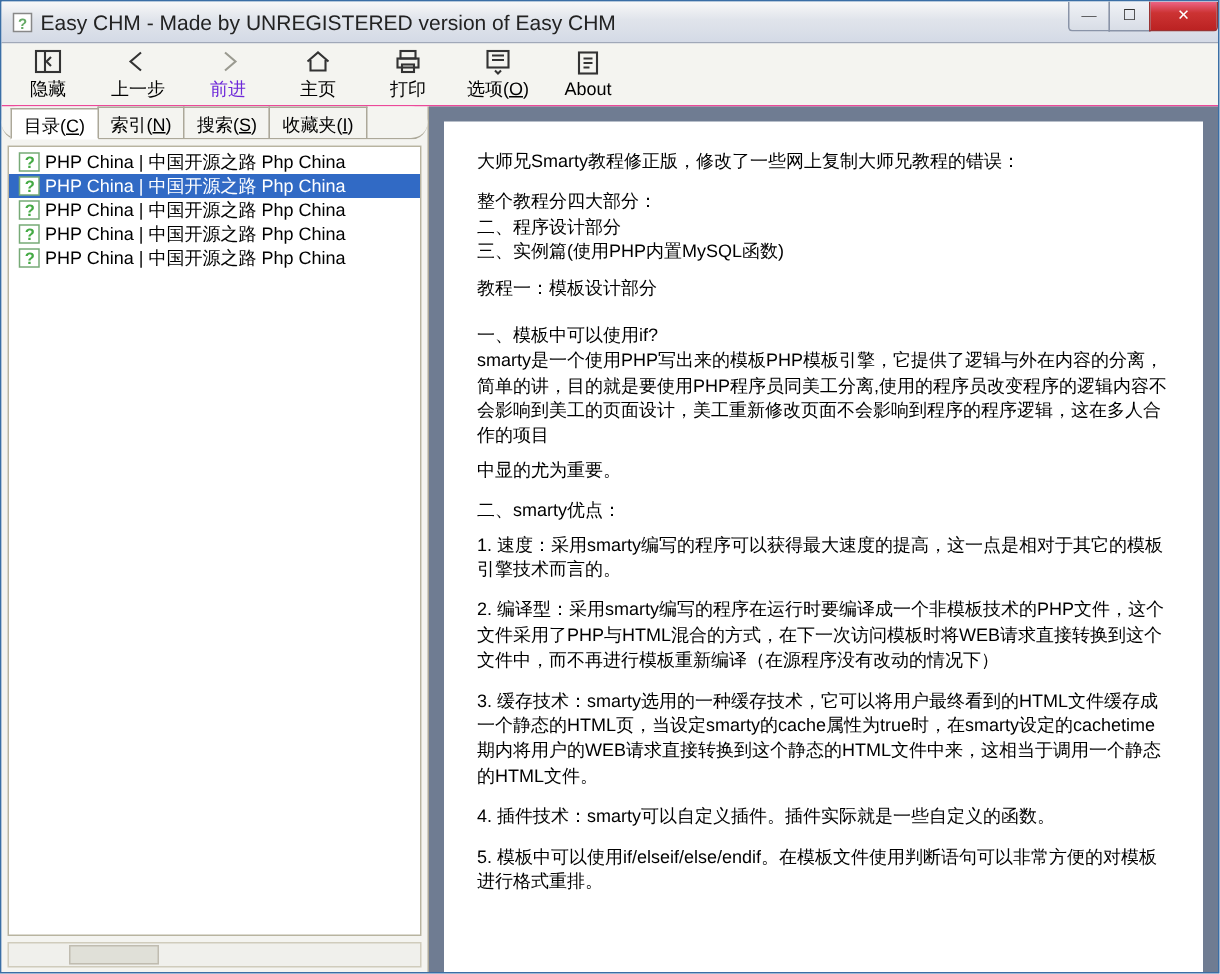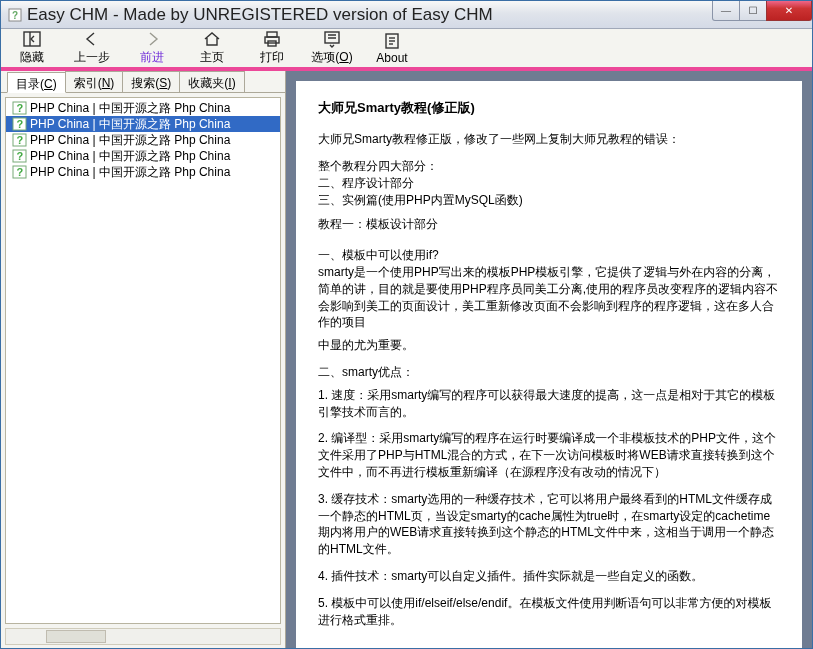--- a/index.html
+++ b/index.html
@@ -1,32 +1,32 @@
 <!DOCTYPE html>
 <html><head>
 <meta charset="utf-8">
 <style>
 * { margin:0; padding:0; box-sizing:border-box; }
 body { font-family:"SimSun","宋体",Tahoma,sans-serif; font-size:12px; background:#fff; width:813px; height:649px; overflow:hidden; border:1px solid #3a6ea5; }
 .titlebar { height:28px; background:linear-gradient(to bottom,#f8f8f8,#e0e4eb 45%,#d4dae6); display:flex; align-items:center; padding:0 0 0 6px; border-bottom:1px solid #a0a8b8; }
 .titlebar .icon { width:16px; height:16px; margin-right:4px; }
-.titlebar .title { flex:1; color:#222; font-family:Tahoma,sans-serif; font-size:17px; }
+.titlebar .title { flex:1; color:#222; font-family:Tahoma,sans-serif; font-size:14px; }
 .winbtns { display:flex; height:20px; margin-top:-8px; }
 .winbtn { width:28px; height:20px; display:flex; align-items:center; justify-content:center; border:1px solid #8a94a8; border-top:none; margin-left:-1px; background:linear-gradient(#f0f2f6,#d8dde6); font-family:Tahoma; font-size:10px; color:#333; }
 .winbtn.min { border-radius:0 0 0 3px; }
 .winbtn.close { width:46px; background:linear-gradient(#e68,#c33 40%,#b22); color:#fff; border-color:#933; border-radius:0 0 3px 0; }
-.toolbar { height:42px; background:#f4f4f0; border-bottom:4px solid #ec4899; display:flex; align-items:center; padding:0 6px; gap:10px; }
+.toolbar { height:42px; background:#f4f4f0; border-bottom:1px solid #ec4899; display:flex; align-items:center; padding:0 6px; gap:10px; }
 .tbtn { display:flex; flex-direction:column; align-items:center; justify-content:center; width:50px; height:40px; cursor:pointer; }
 .tbtn .ico { width:20px; height:18px; margin-bottom:1px; }
 .tbtn .lbl { font-size:12px; color:#000; }
 .tbtn.disabled .lbl { color:#6d28d9; }
 .tbtn.disabled .ico svg { stroke:#9a9a90; }
 .main { display:flex; height:578px; }
 .sidebar { width:285px; border-right:1px solid #aca899; display:flex; flex-direction:column; background:#f4f4f0; }
-.tabs { display:flex; height:22px; border-bottom:1px solid #aca899; background:#f4f4f0; }
+.tabs { display:flex; height:22px; border-bottom:1px solid #aca899; background:#f4f4f0;border-radius:11px; }
 .tab { padding:3px 8px 0; border:1px solid #aca899; border-bottom:none; margin-right:-1px; background:#f4f4f0; font-size:12px; cursor:pointer; display:flex; align-items:center; }
 .tab:first-child { margin-left:6px; }
 .tab.active { background:#fff; position:relative; top:1px; border-bottom:1px solid #fff; }
 .tree { flex:1; background:#fff; margin:4px; border:1px solid #b8b4a0; overflow:auto; padding:2px 0; }
 .tree-item { display:flex; align-items:center; height:16px; padding:0 2px 0 6px; white-space:nowrap; overflow:hidden; cursor:pointer; }
 .tree-item.selected { background:#316ac5; color:#fff; }
 .tree-item .qicon { width:16px; height:14px; flex-shrink:0; margin-right:2px; }
 .hscroll { height:17px; background:#f0f0ec; margin:0 4px 4px; border:1px solid #d0ccbc; position:relative; }
 .hscroll .thumb { position:absolute; left:40px; top:1px; width:60px; height:13px; background:#e0e0d8; border:1px solid #c0bcb0; }
 .content-wrap { flex:1; background:#6f7c92; padding:10px 10px 0 10px; overflow:hidden; }
@@ -161,21 +161,20 @@
             </svg></span>
           <span>PHP China | 中国开源之路 Php China</span>
         </div>
       </div>
     <div class="hscroll">
         <div class="thumb"></div>
       </div>
   </div>
   <div class="content-wrap">
     <div class="page">
-      <h3>大师兄Smarty教程(修正版)</h3>
       <p>大师兄Smarty教程修正版，修改了一些网上复制大师兄教程的错误：</p>
       <div class="block">
         <div>整个教程分四大部分：</div>
         <div>二、程序设计部分</div>
         <div>三、实例篇(使用PHP内置MySQL函数)</div>
       </div>
       <div class="center">教程一：模板设计部分</div>
       <div class="block">
         <div>一、模板中可以使用if?</div>
         <div>smarty是一个使用PHP写出来的模板PHP模板引擎，它提供了逻辑与外在内容的分离，简单的讲，目的就是要使用PHP程序员同美工分离,使用的程序员改变程序的逻辑内容不会影响到美工的页面设计，美工重新修改页面不会影响到程序的程序逻辑，这在多人合作的项目</div>

